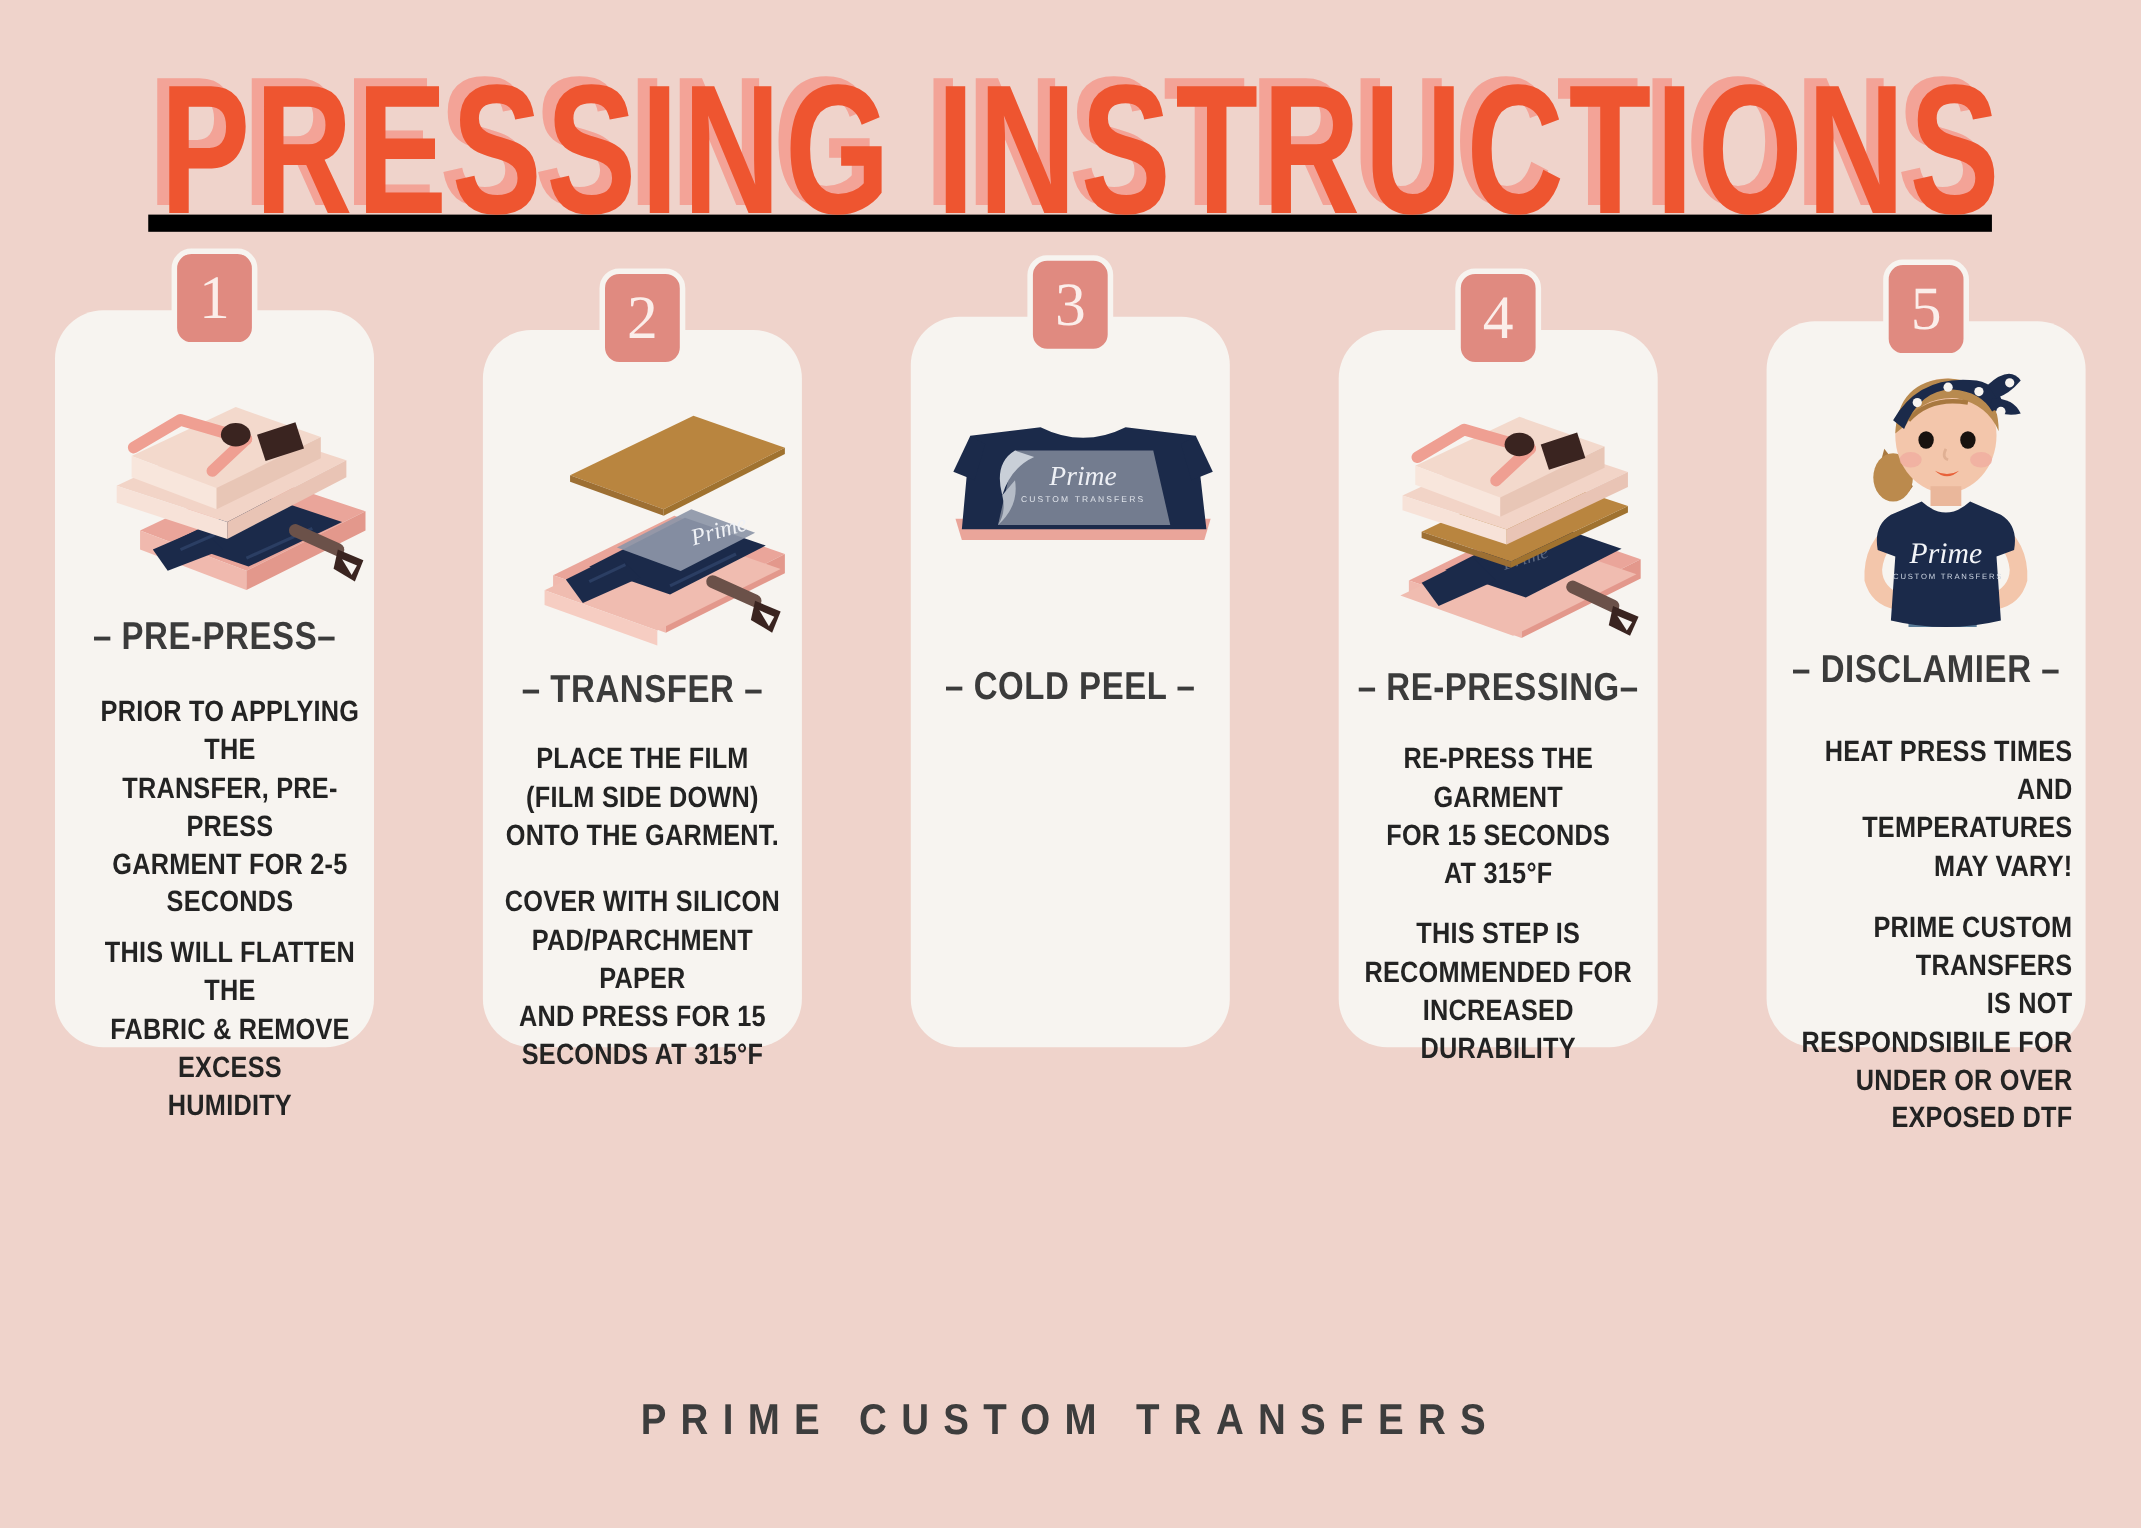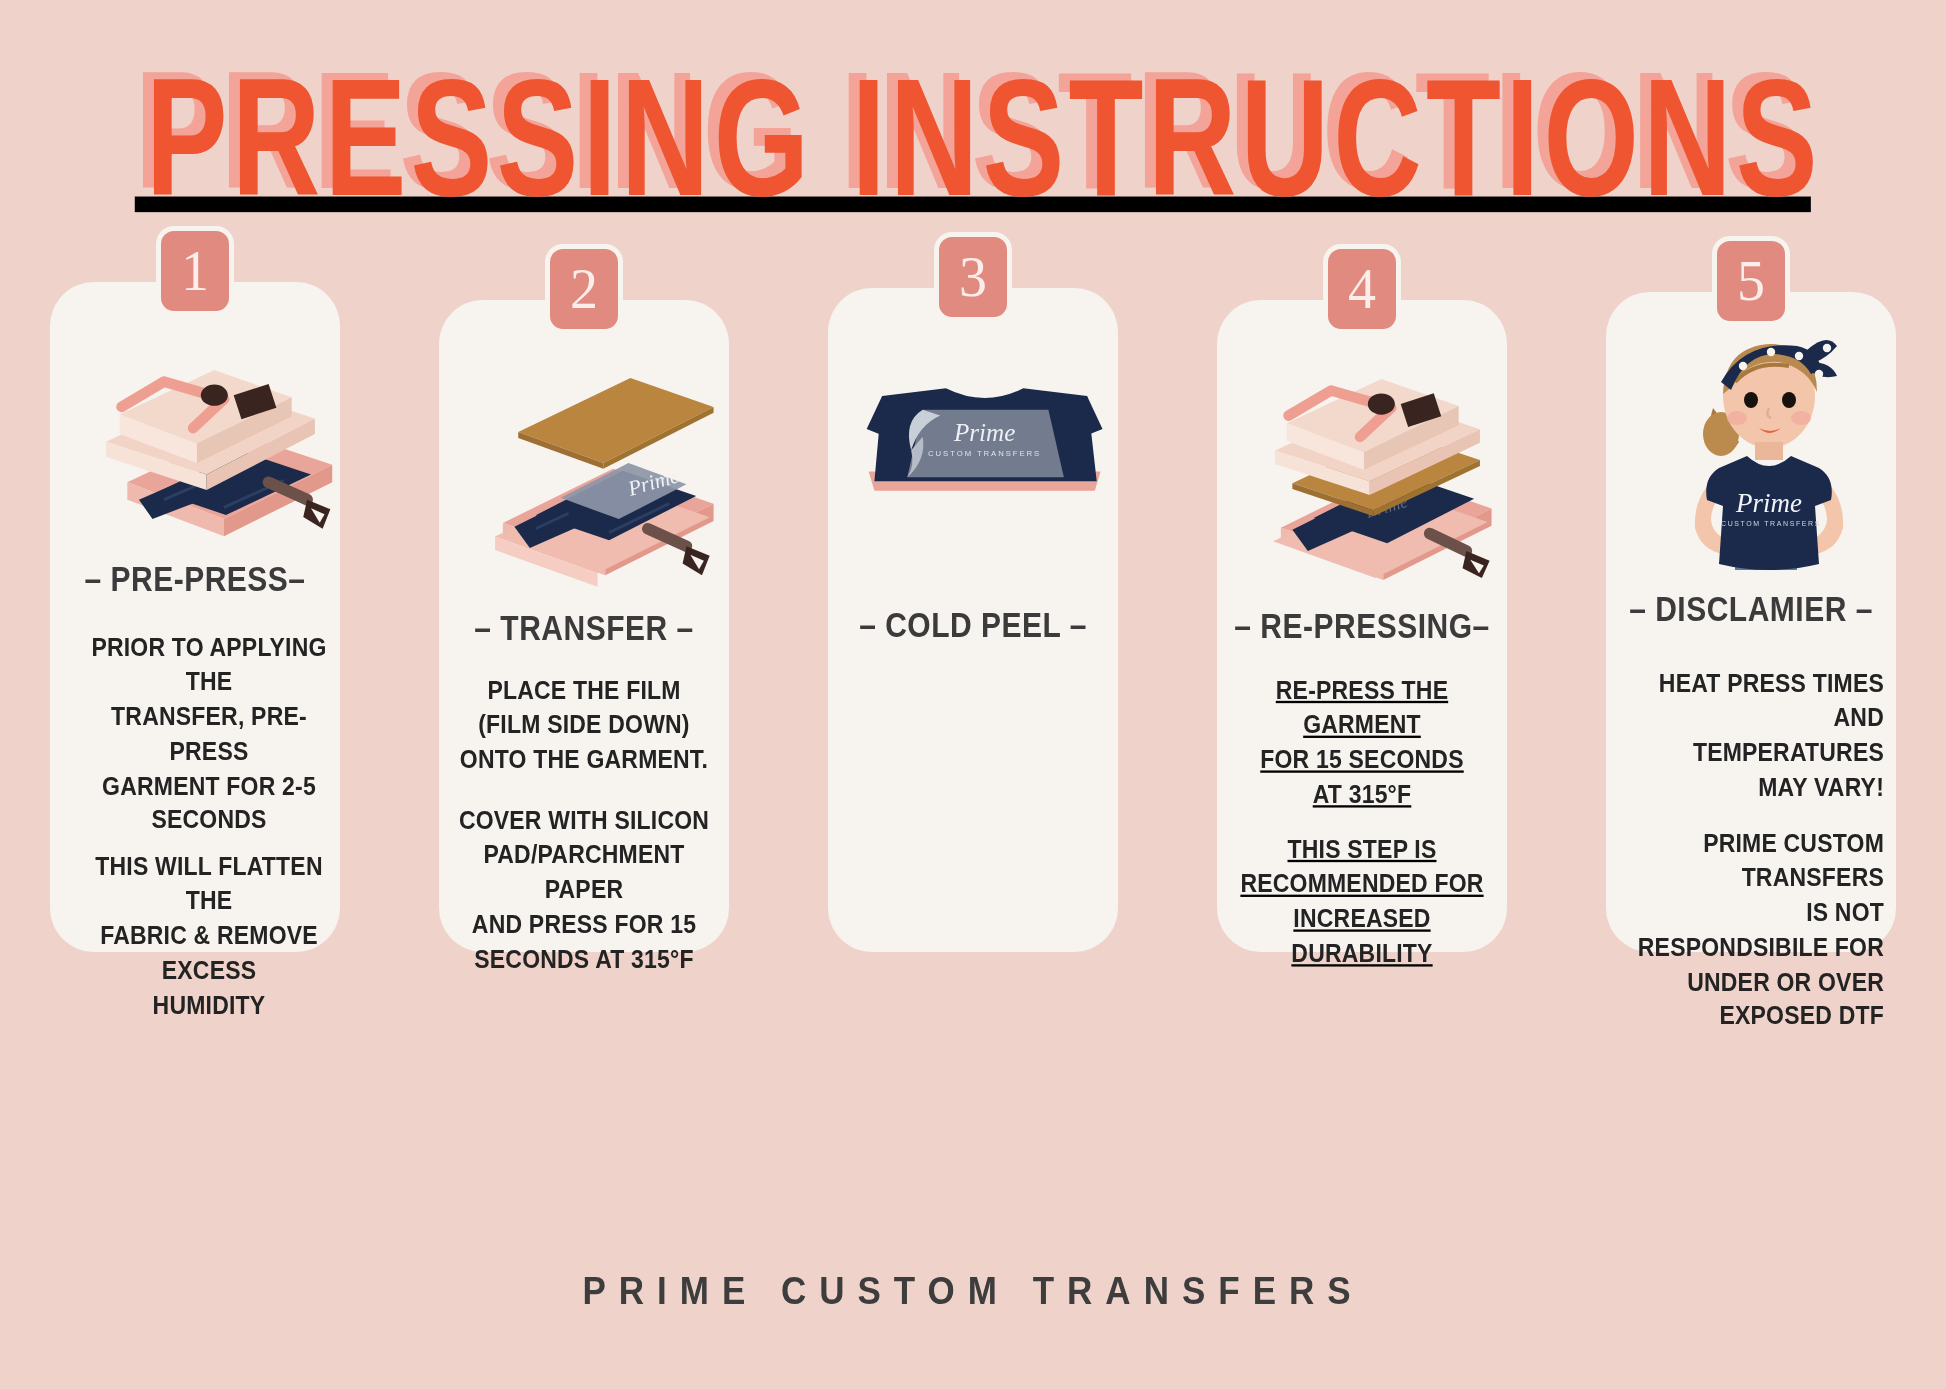--- a/index.html
+++ b/index.html
@@ -114,21 +114,21 @@
     letter-spacing:0.2px;
     transform:scaleY(1.16);
     transform-origin:center top;
     white-space:pre-line;
   }
   .para + .para{ margin-top:40px; }
 
   .card.c1 .body-block{ margin-top:34px;padding-left:40px; }
   .card.c2 .body-block{ margin-top:28px; }
   .card.c3 .body-block{ margin-top:36px; }
-  .card.c4 .body-block{ margin-top:30px;text-decoration:underline; }
+  .card.c4 .body-block{ margin-top:30px; }
   .card.c5 .body-block{ margin-top:40px;text-align:right; }
 
   
   .footer{
     position:absolute;
     bottom:78px; left:0; width:100%;
     text-align:center;
     font-family:"Liberation Sans Narrow","Liberation Sans",sans-serif;
     font-weight:700;
     font-size:35px;

